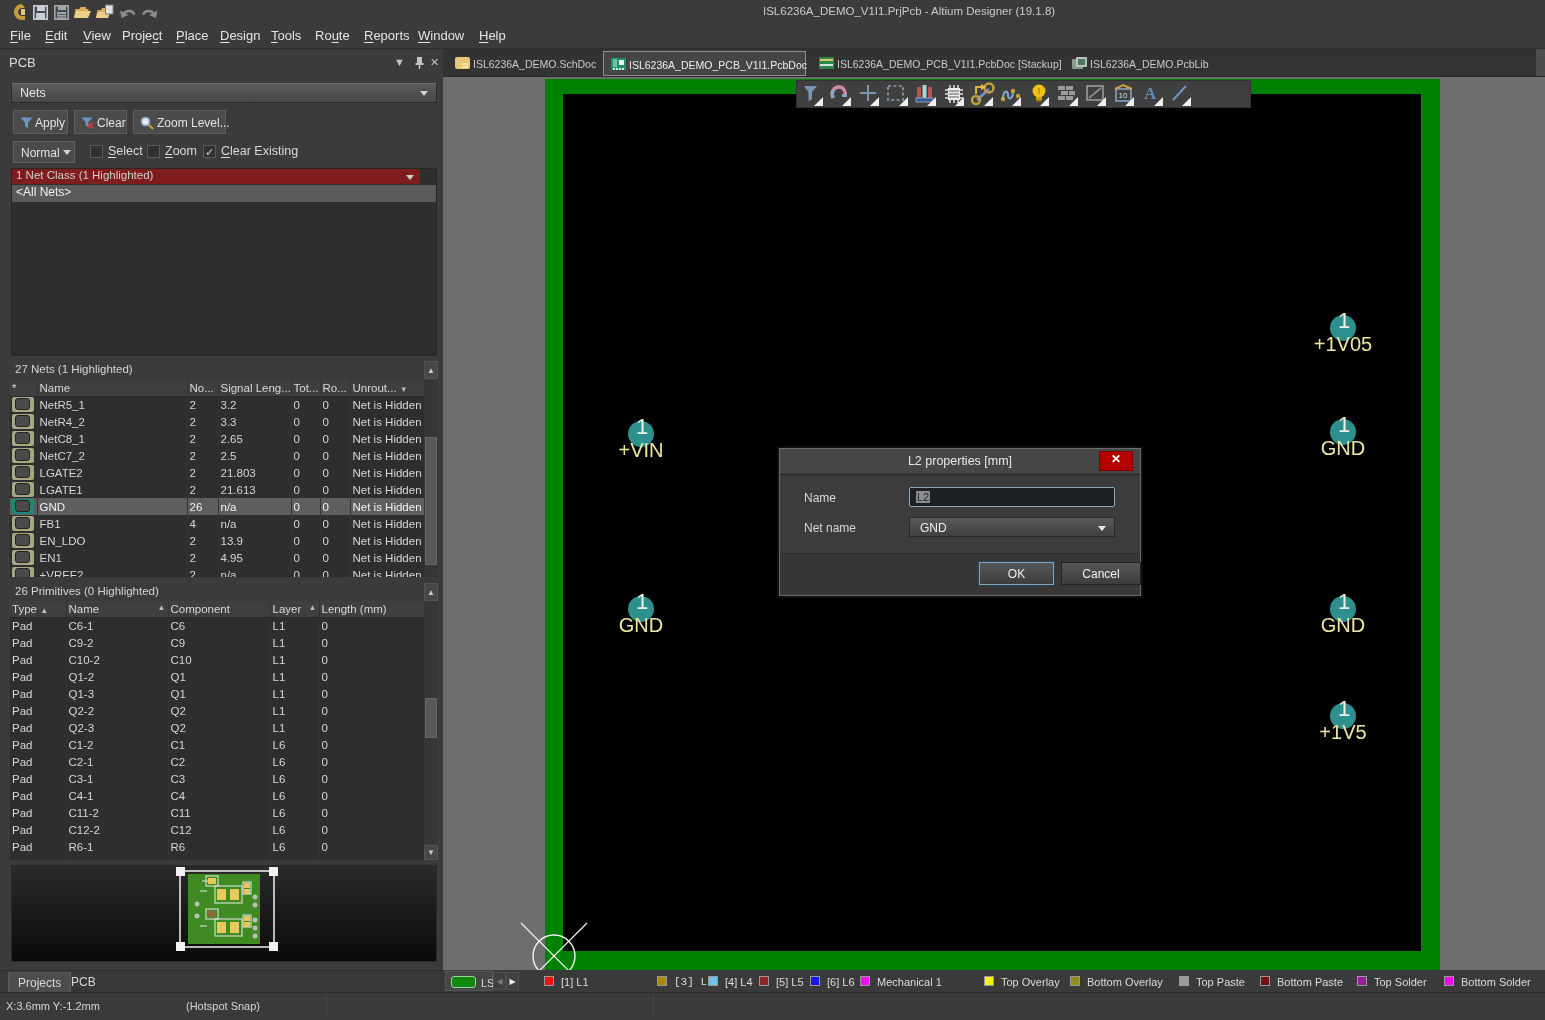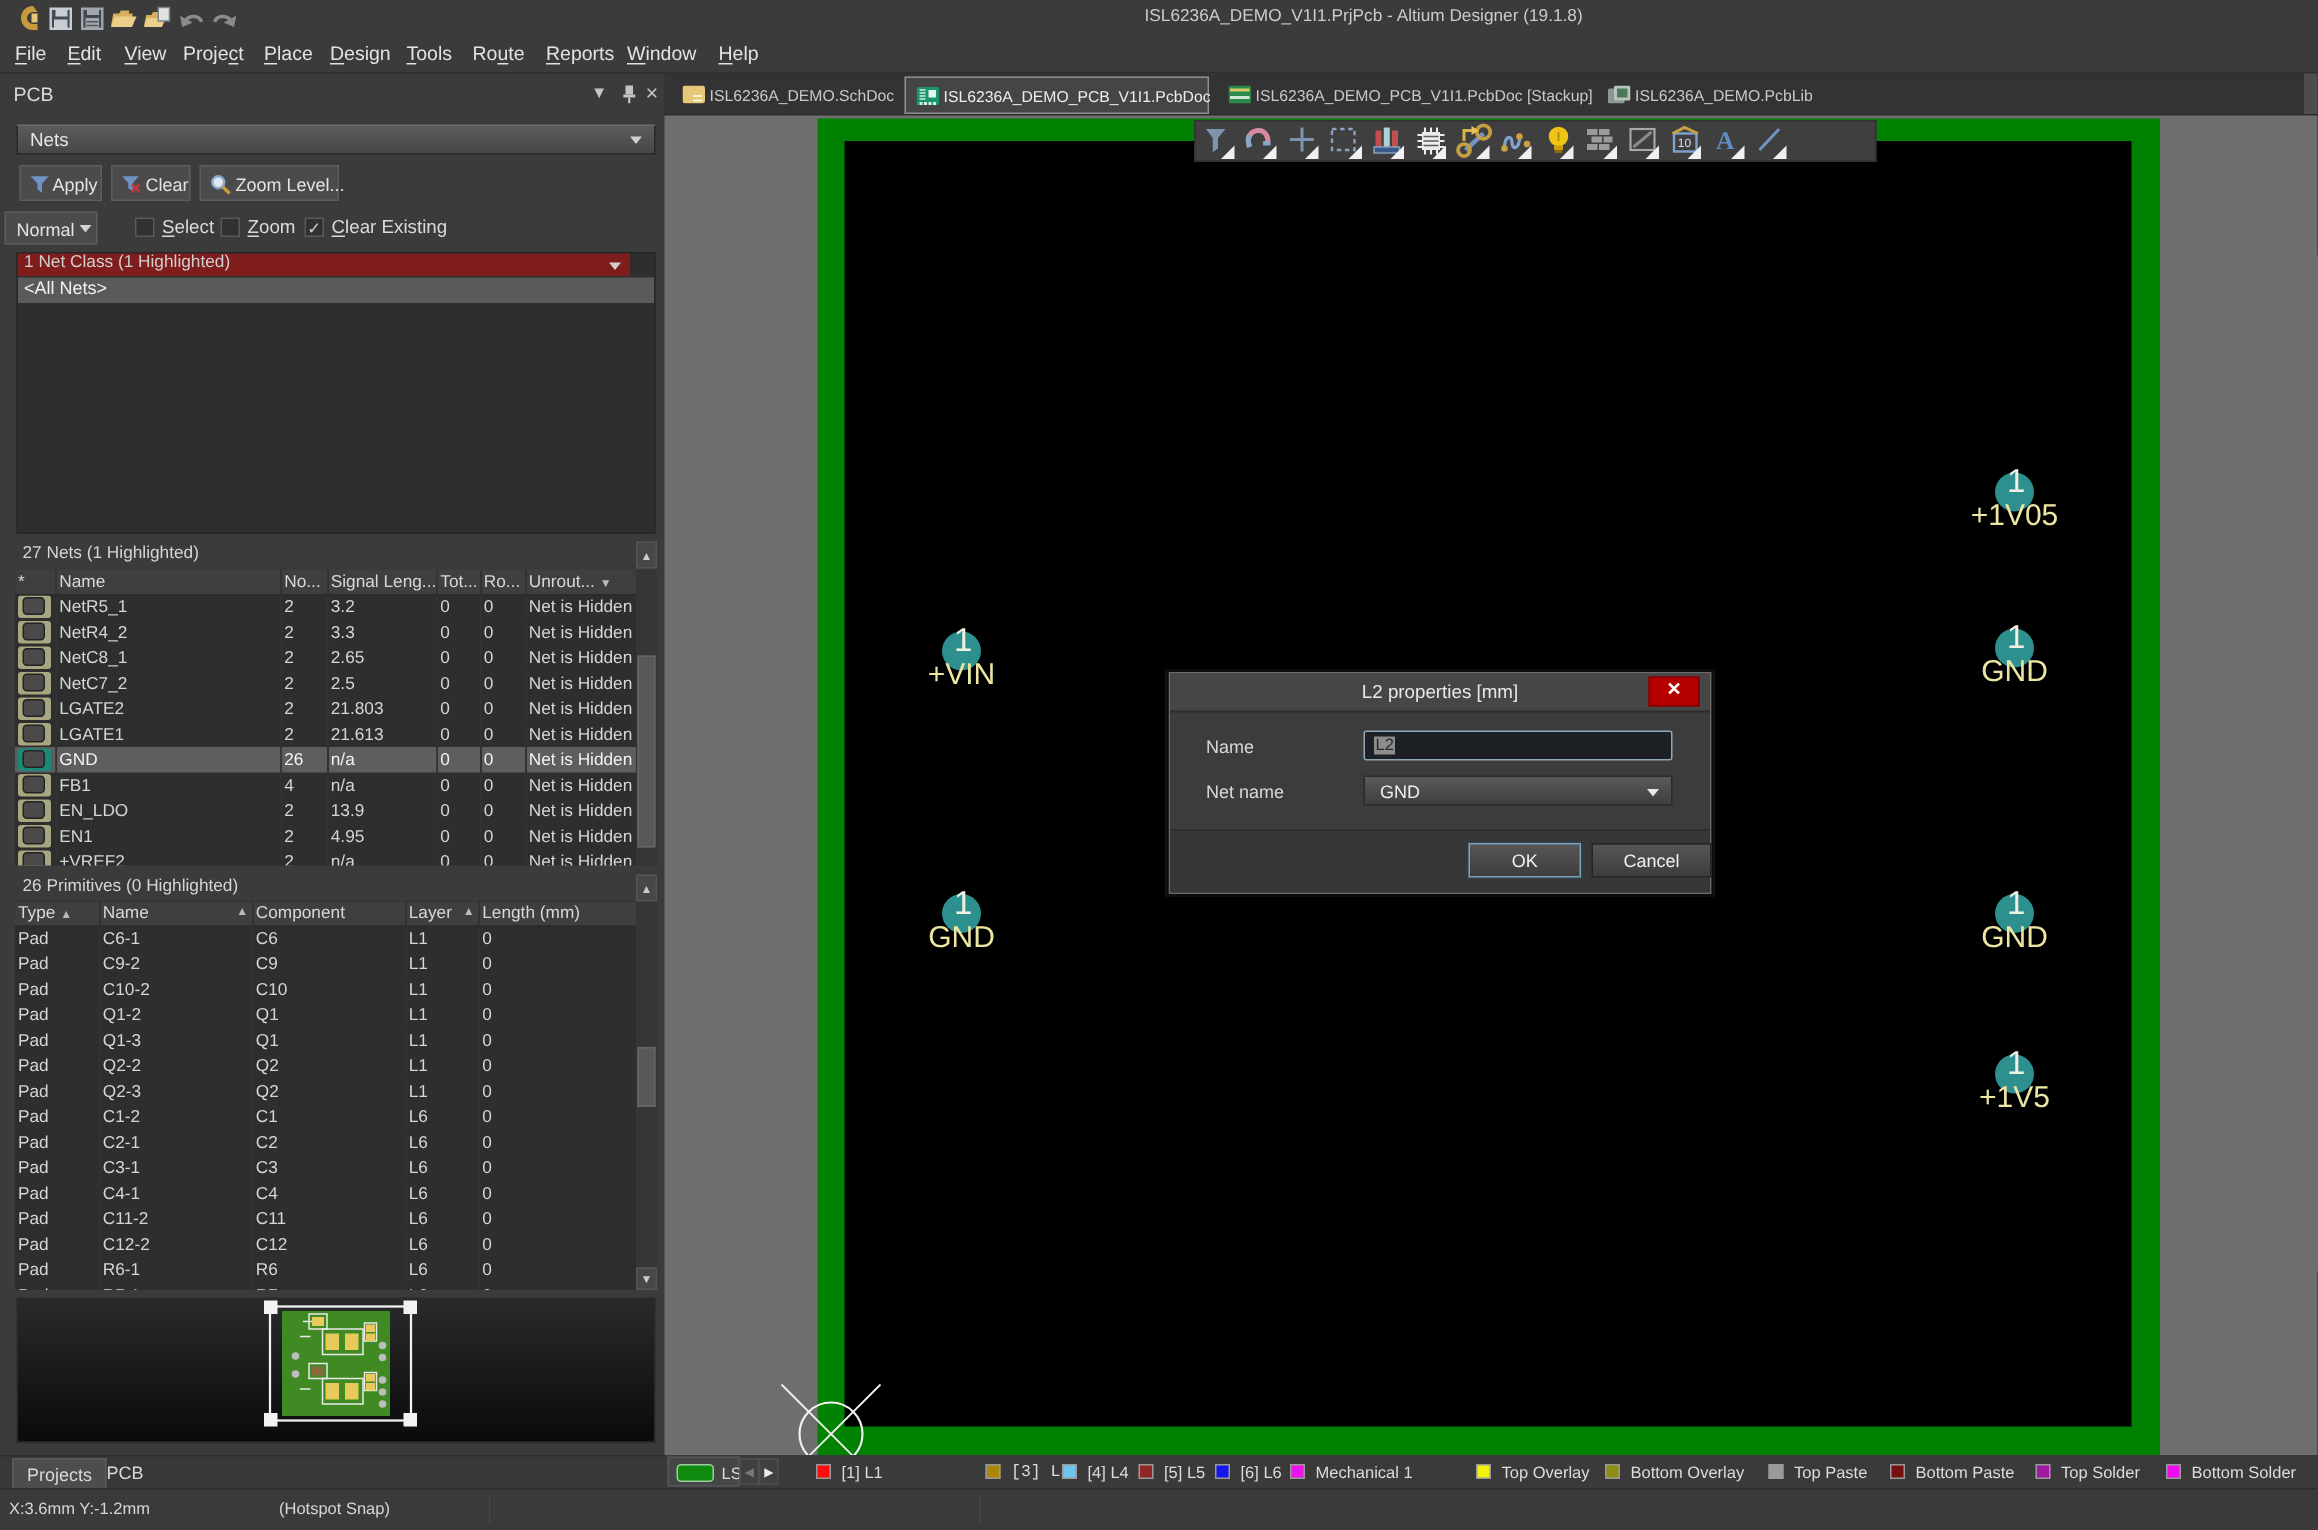--- a/index.html
+++ b/index.html
@@ -164,21 +164,21 @@
           <path d="M0.5 0.5 h12 l-4.5 5 v6 l-3,-2.2 v-3.8 z" fill="#6d94c4"></path>
         </svg>Apply</div>
     <div class="abs btn" style="left:74px; top:61px; width:53px; height:24px; font-size:12px; padding:5px 0 0 22px; white-space:nowrap;"><svg style="position:absolute;left:6px;top:6px;" width="14" height="12">
           <path d="M0.5 0.5 h11 l-4 4.5 v5.5 l-3,-2.2 v-3.3 z" fill="#6d94c4"></path>
           <path d="M7 6 l5 5 M12 6 l-5 5" stroke="#c03a3a" stroke-width="1.8"></path>
         </svg>Clear</div>
     <div class="abs btn" style="left:133px; top:61px; width:93px; height:24px; font-size:12px; padding:5px 0 0 23px; white-space:nowrap;"><svg style="position:absolute;left:6px;top:5px;" width="14" height="14">
           <circle cx="5.5" cy="5.5" r="4" fill="#dfe9f2" stroke="#8aa8c8" stroke-width="1.6"></circle>
           <line x1="8.5" y1="8.5" x2="13" y2="13" stroke="#c99c3c" stroke-width="2.2"></line>
         </svg>Zoom Level...</div>
-    <div class="abs btn" style="left:3px; top:92px; width:62px; height:22px; font-size:12px; padding:4px 0 0 7px;">Normal<span class="darr" style="right:3px; top:8px;"></span></div>
+    <div class="abs btn" style="left:13px; top:92px; width:62px; height:22px; font-size:12px; padding:4px 0 0 7px;">Normal<span class="darr" style="right:3px; top:8px;"></span></div>
     <span class="cb" style="left:90px; top:96px;"></span>
       <span class="cbl" style="left:108px; top:95px;"><span class="u">S</span>elect</span>
     <span class="cb" style="left:147px; top:96px;"></span>
       <span class="cbl" style="left:165px; top:95px;"><span class="u">Z</span>oom</span>
     <span class="cb" style="left:203px; top:96px; color:#cfcfcf; font-size:11px; text-align:center;">✓</span>
       <span class="cbl" style="left:221px; top:95px;"><span class="u">C</span>lear Existing</span>
     <div id="list1" class="abs">
       <div class="hd">1 Net Class (1 Highlighted)<span class="darr" style="right:6px; top:6px;"></span></div>
       <div id="allnets">&lt;All Nets&gt;</div>
     </div>

